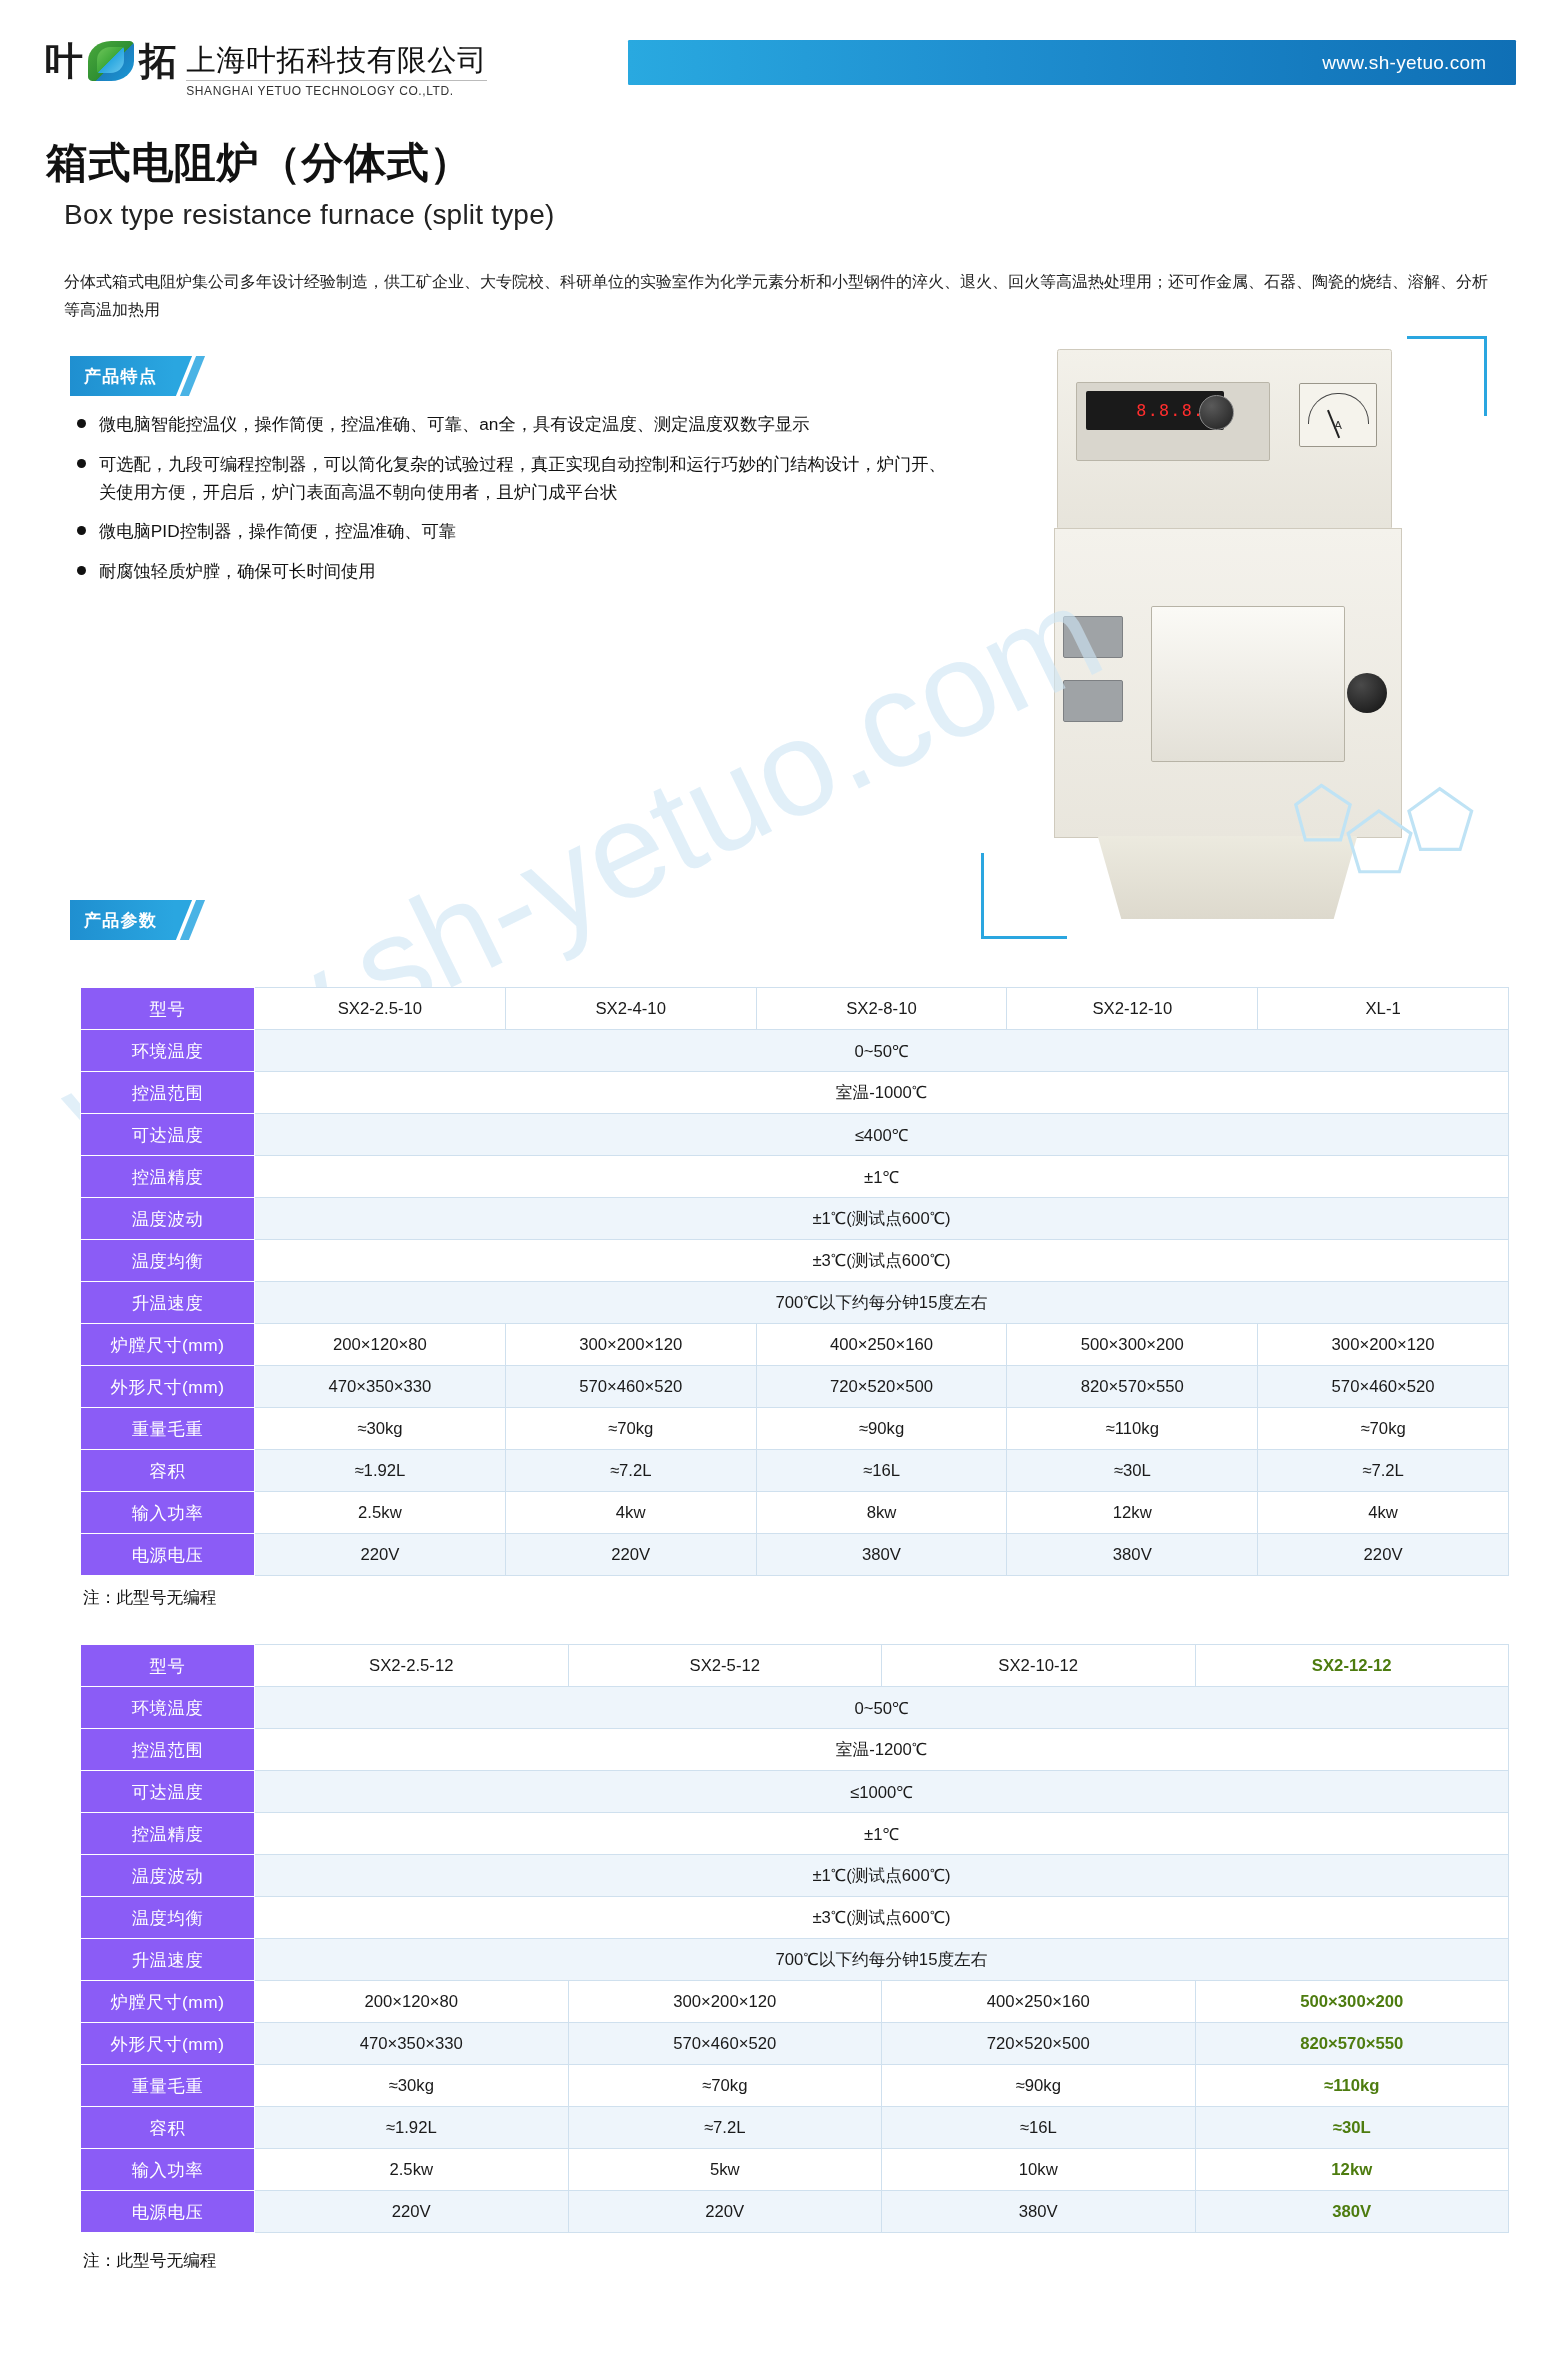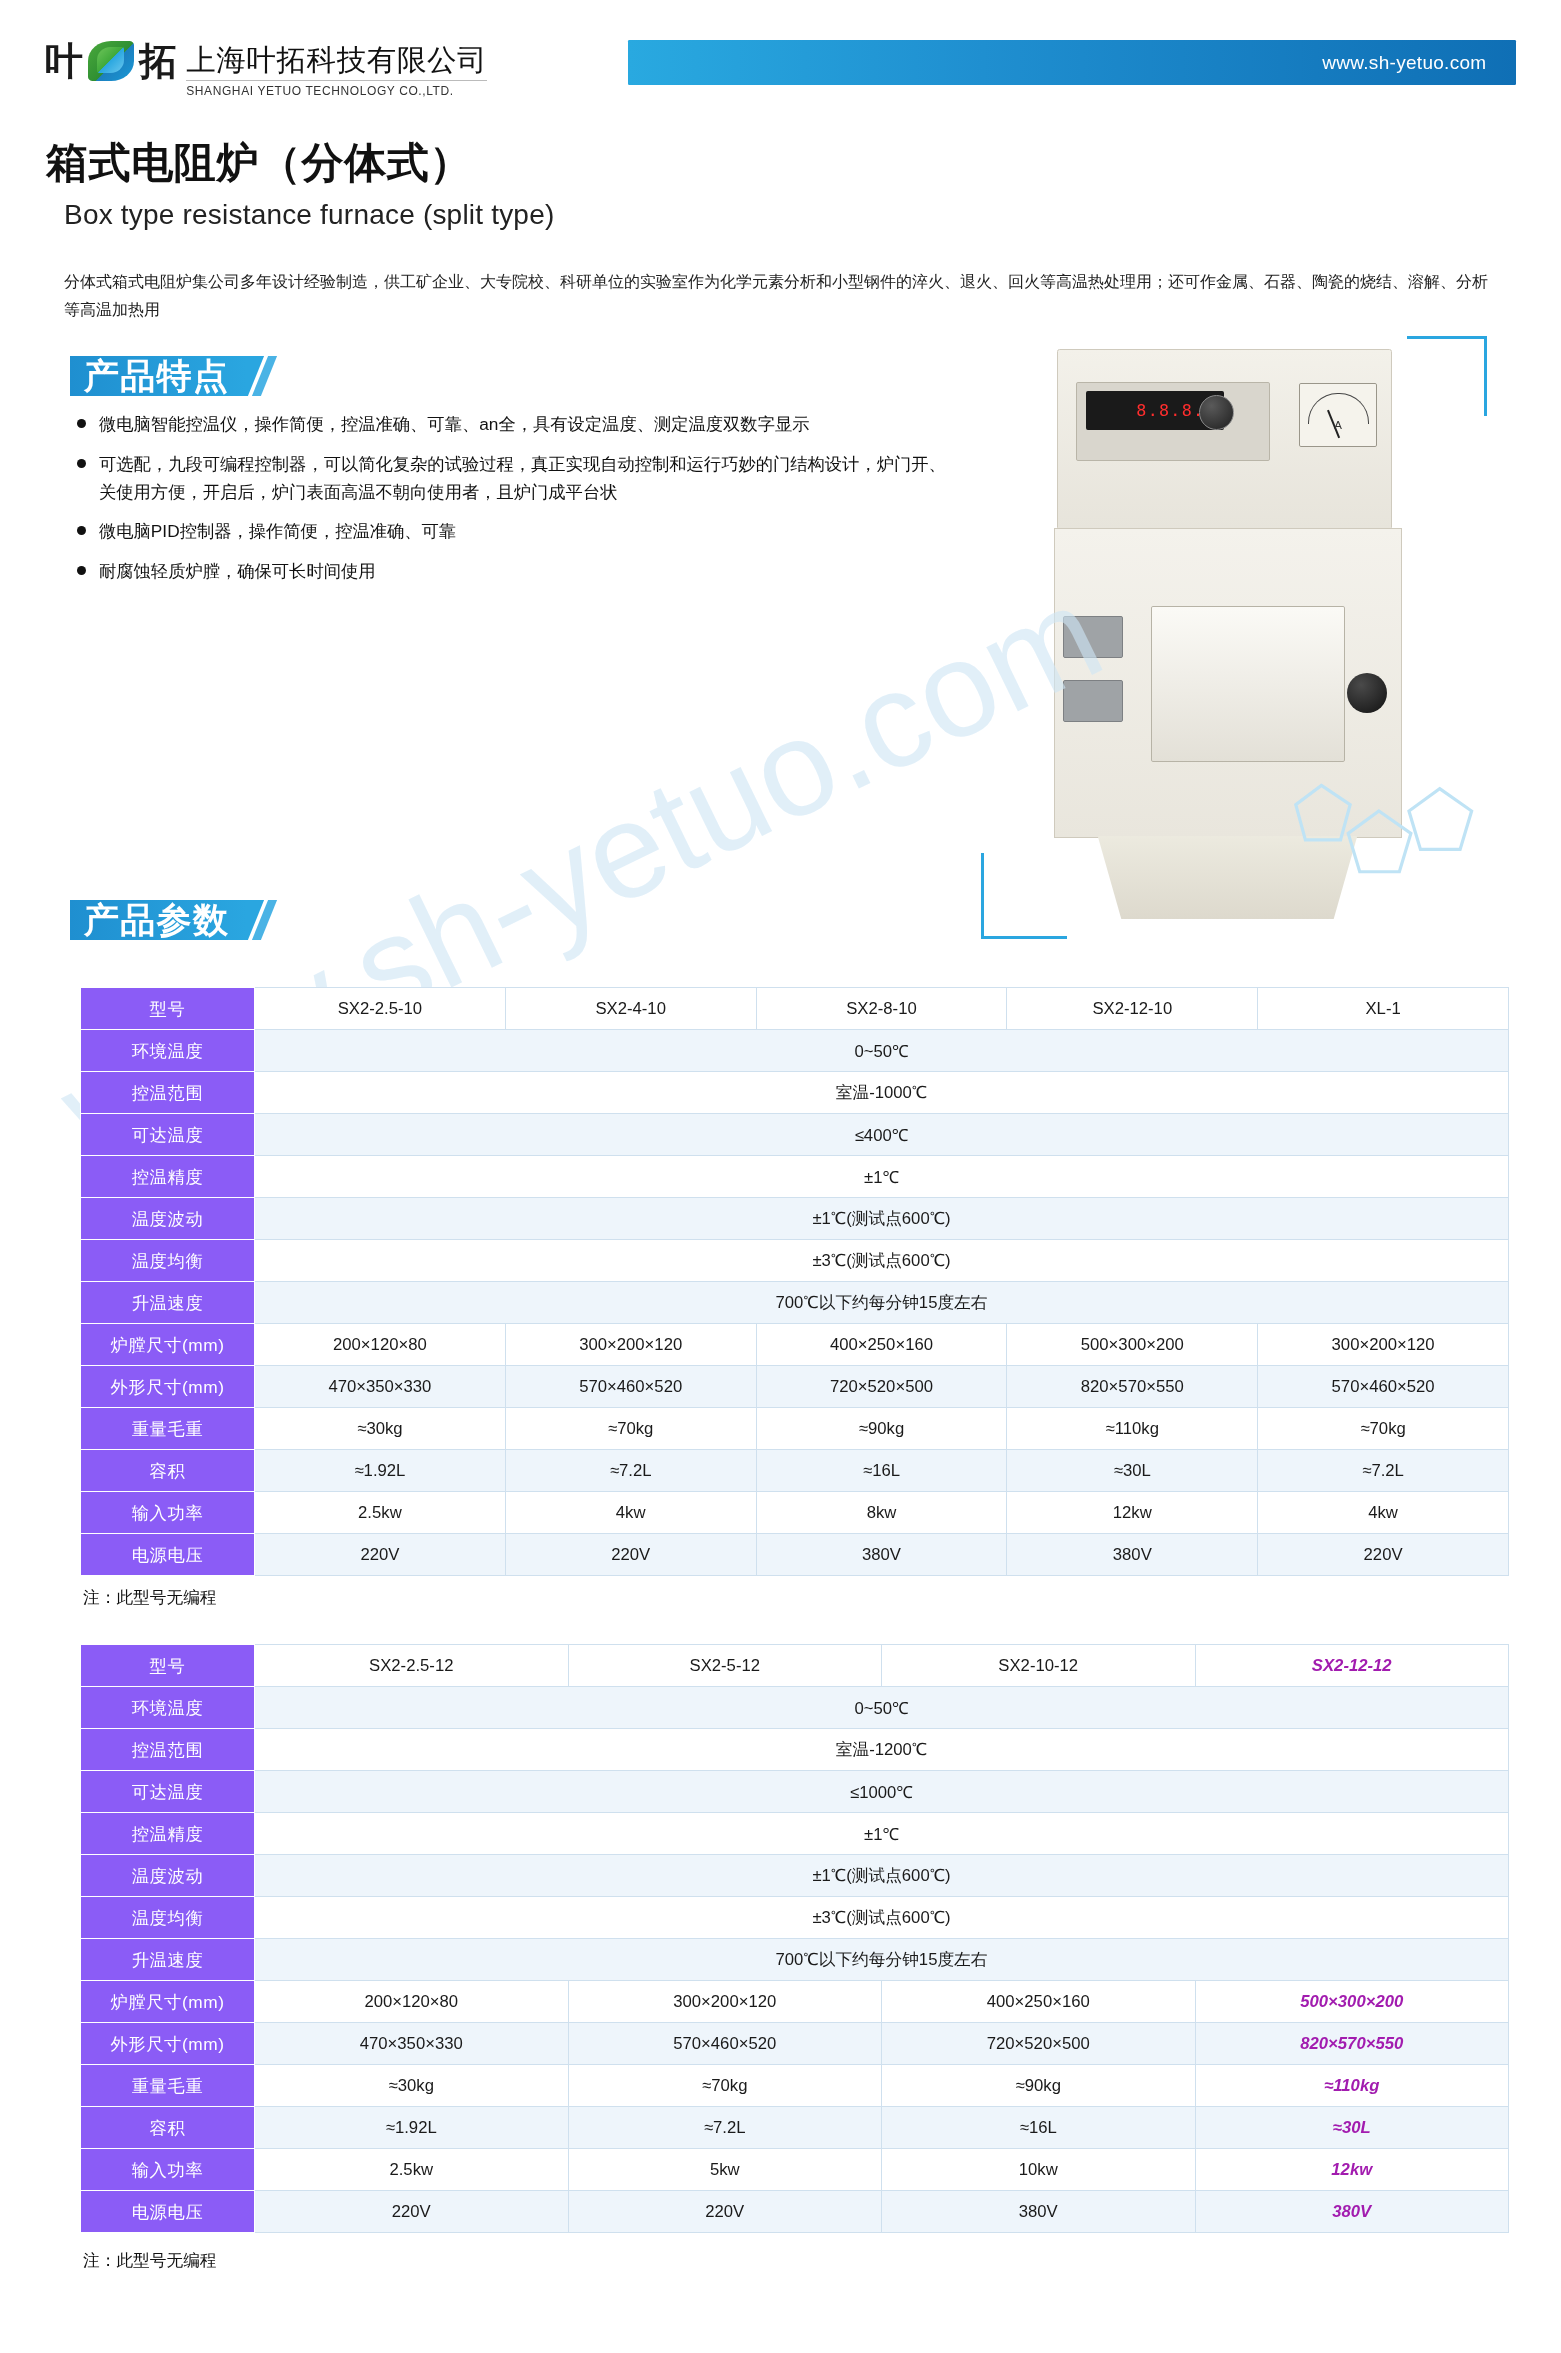--- a/index.html
+++ b/index.html
@@ -46,21 +46,21 @@
   .title-en{position:absolute;left:64px;top:199px;font-size:28px;color:#222;letter-spacing:0.2px;}
 
   .intro{position:absolute;left:64px;top:268px;width:1435px;font-size:16px;line-height:1.72;color:#222;}
 
   
   .banner{position:absolute;height:40px;display:flex;align-items:stretch;}
   .banner .bg{
     background:linear-gradient(90deg,#1f8fd0 0%,#2aa6e0 100%);
     padding:0 16.7px 0 14px;display:flex;align-items:center;
   }
-  .banner .bg span{color:#fff;font-size:35px;font-weight:bold;letter-spacing:1.3px;}
+  .banner .bg span{color:#fff;font-size:17px;font-weight:bold;letter-spacing:1.3px;}
   .banner .slash{
     width:36px;position:relative;overflow:hidden;
   }
   .banner .slash:before{
     content:"";position:absolute;left:-9px;top:0;width:19px;height:40px;
     background:linear-gradient(90deg,#2aa6e0,#2aa6e0);
     transform:skewX(-22deg);
   }
   .banner .slash:after{
     content:"";position:absolute;left:14px;top:0;width:9px;height:40px;
@@ -132,21 +132,21 @@
 
   
   .tbl{position:absolute;border-collapse:collapse;width:1429px;left:80px;font-size:16.7px;}
   .tbl td{border:1.3px solid #ffffff;padding:0;height:41px;text-align:center;color:#1a1a1a;}
   .tbl td.lbl{
     background:#8b5cf6;color:#fff;width:173px;font-size:17.3px;letter-spacing:0.6px;
   }
   .tbl tr:nth-child(odd) td.val{background:#ffffff;}
   .tbl tr:nth-child(even) td.val{background:#eef5fb;}
   .tbl td.val{border:1.3px solid #cfe0ee;}
-  .tbl td.hi{color:#a21caf;font-weight:bold;font-style:italic;}
+  .tbl td.hi{color:#4d7c0f;font-weight:bold;}
   .tbl-note{position:absolute;left:83px;font-size:16.7px;color:#111;}
 </style>
 </head>
 <body>
 
 <div class="page">
 
   <div class="header">
     <div class="logo-wrap">
       <div class="logo-mark">

